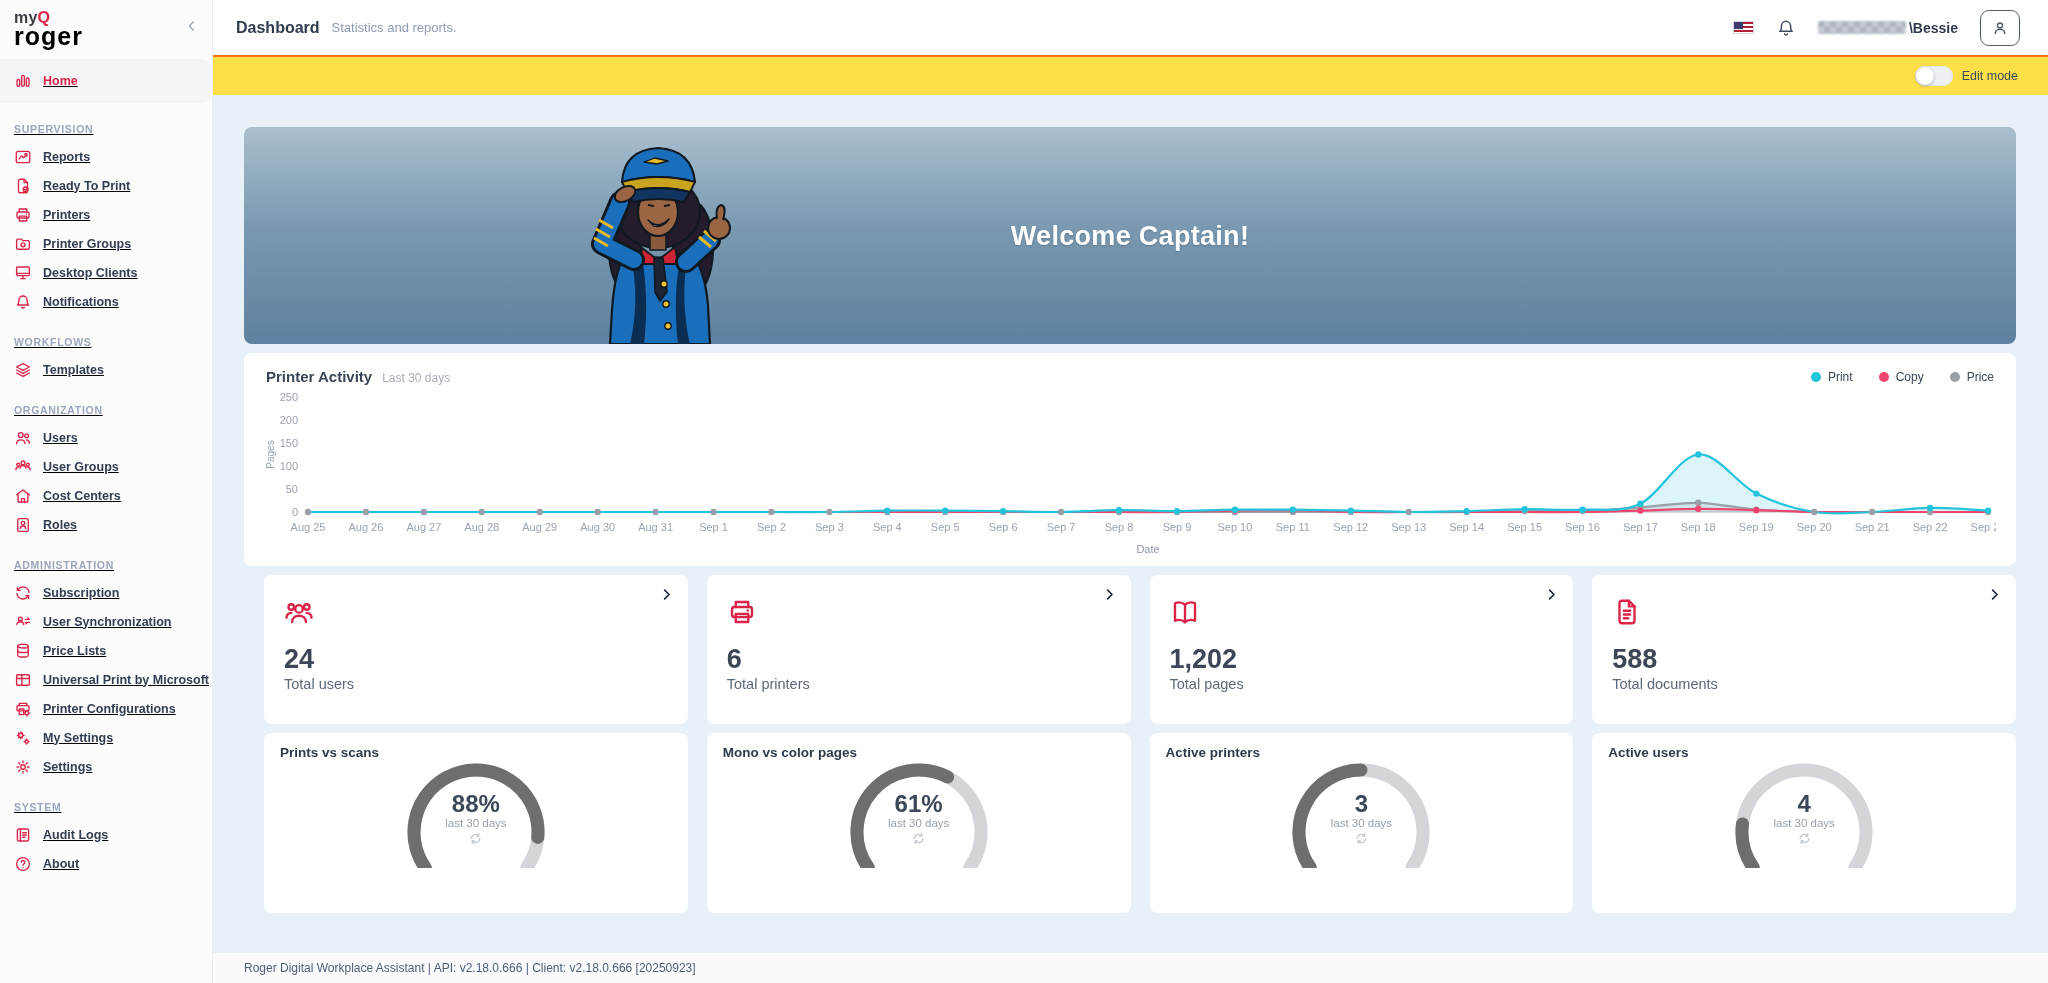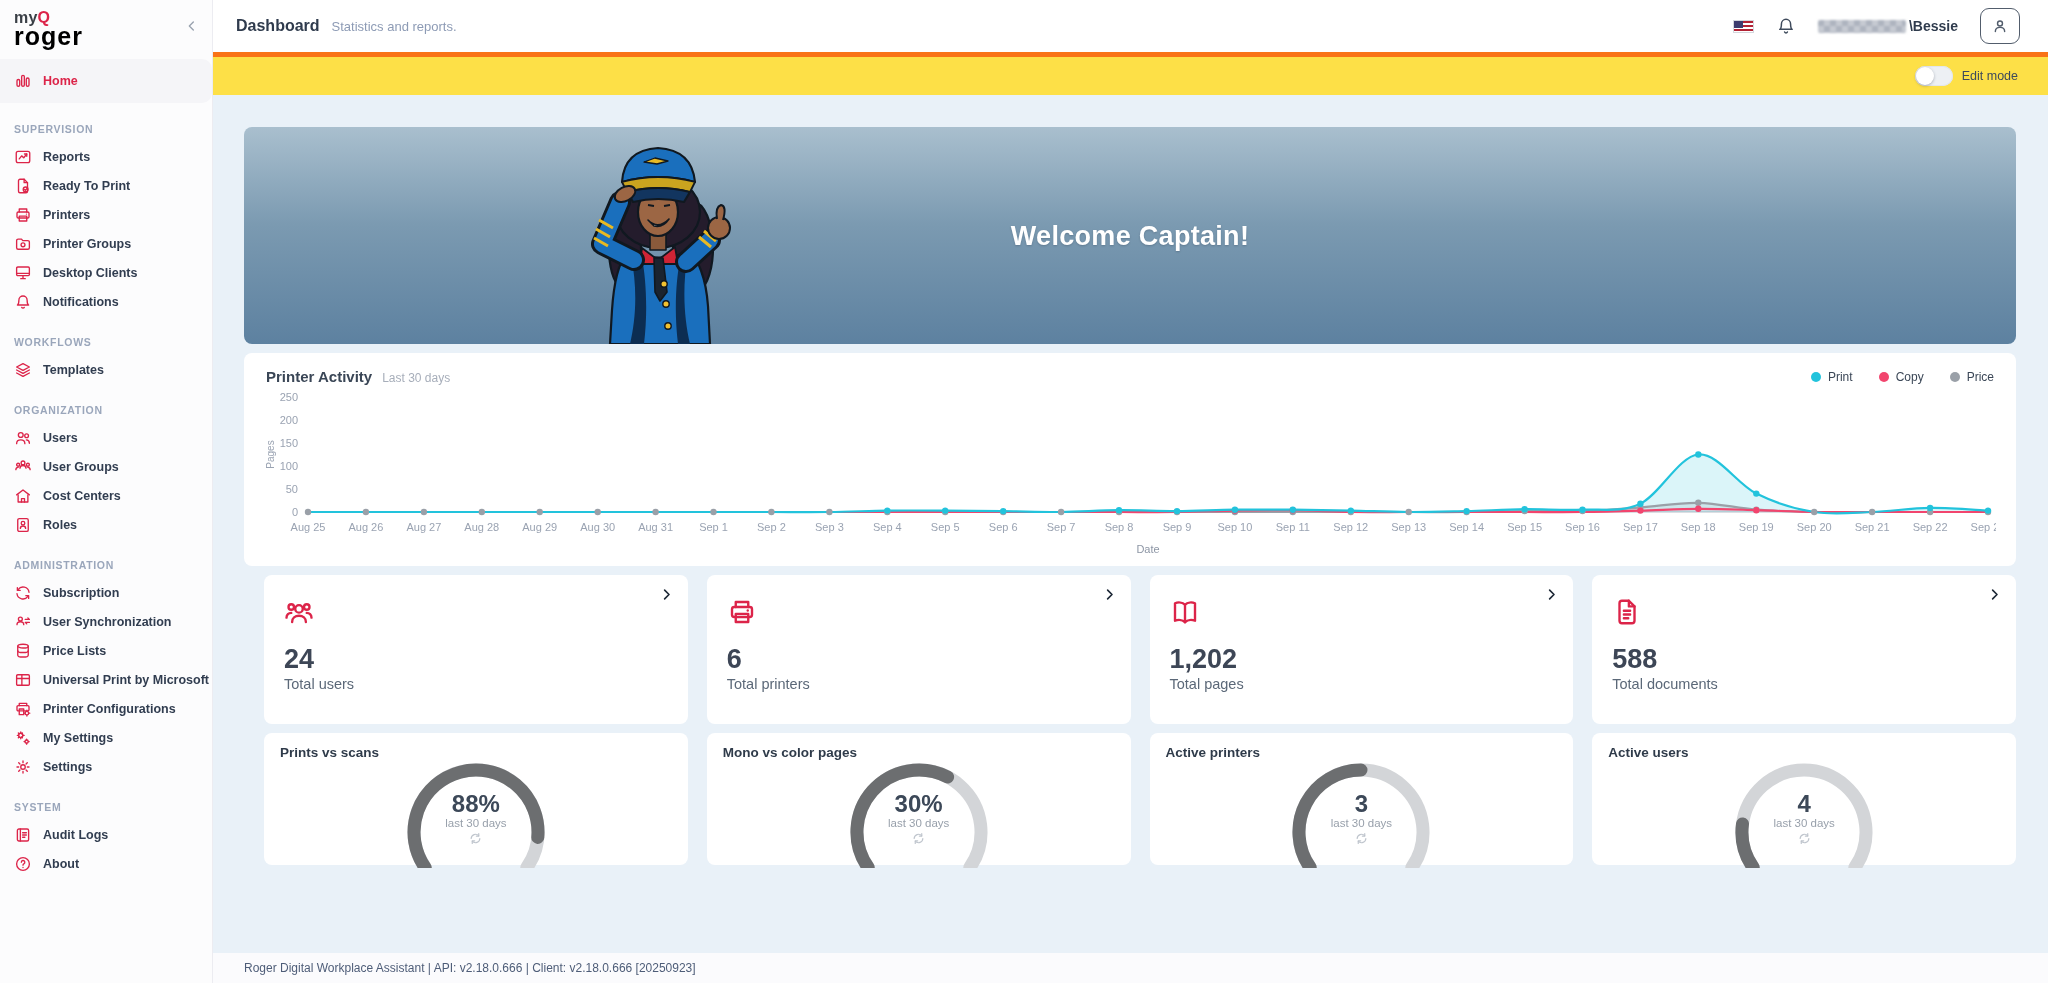--- a/index.html
+++ b/index.html
@@ -7,30 +7,30 @@
     font-family:"Liberation Sans","DejaVu Sans",sans-serif; }
   .app { display:flex; width:2048px; height:983px; background:#e9f1f8; }
 
   
   .sidebar { width:213px; flex:0 0 213px; background:#fcfcfd; border-right:1px solid #ececf1; height:100%; }
   .logo-row { display:flex; align-items:flex-start; justify-content:space-between; padding:10px 12px 0 14px; }
   .logo-top { font-size:16px; font-weight:800; color:#3a3f46; letter-spacing:.2px; line-height:15px;}
   .logo-q { color:#dc2449; }
   .logo-bottom { font-size:25px; font-weight:600; color:#000000; letter-spacing:1px; line-height:26px; margin-top:-2px;}
   .collapse-btn { margin-top:8px; cursor:pointer; color:#98a1ae; }
-  nav { display:block; margin-top:10px; }
+  nav { display:block; margin-top:10px;text-decoration:underline; }
   .nav-item { height:29px; padding:0 14px; display:flex; align-items:center; gap:11px;
     font-size:12.5px; font-weight:700; color:#313d50; cursor:pointer; white-space:nowrap;}
   .nav-item .nav-icon { display:flex; width:18px; height:18px; flex:0 0 18px; }
   .nav-item.active { height:44px; background:#f5f5f8; color:#dc2449; margin:6px 0 2px; border-radius:0 10px 10px 0;}
   .nav-label { margin:20px 14px 7px; font-size:10.5px; font-weight:700; letter-spacing:.7px; color:#9aa6bb; }
 
   
   .main { flex:1; display:flex; flex-direction:column; min-width:0; }
-  .topbar { height:57px; flex:0 0 57px; background:#fff; border-bottom:5px solid #f97316;
+  .topbar { height:57px; flex:0 0 57px; background:#fff; border-bottom:2px solid #f97316;
     display:flex; align-items:center; padding:0 28px 0 23px; }
   .page-title { font-size:16px; font-weight:800; color:#2f3b4d; }
   .page-subtitle { font-size:13px; color:#8d9bb5; margin-left:12px; }
   .topbar-right { margin-left:auto; display:flex; align-items:center; gap:22px; }
   .flag { width:21px; height:13px; position:relative; cursor:pointer;
     background:repeating-linear-gradient(180deg,#b22234 0 2px,#fff 2px 4px); border:0.5px solid #d4d7dd;}
   .flag-canton { position:absolute; left:0; top:0; width:9px; height:7px; background:#3c3b6e; }
   .bell-btn { display:flex; cursor:pointer; }
   .user-line { display:flex; align-items:center; gap:3px; }
   .redacted { width:88px; height:13px; border-radius:2px; filter:blur(1px);
@@ -70,21 +70,21 @@
 
   
   .stats-row, .gauges-row { display:grid; grid-template-columns:repeat(4,1fr); gap:19px; margin-bottom:9px;margin-left:20px; }
   .stat-card { background:#fff; border-radius:8px; height:149px; position:relative; padding:16px 20px; }
   .stat-icon { height:32px; margin-top:6px; }
   .stat-chevron { position:absolute; top:12px; right:14px; cursor:pointer; }
   .stat-value { font-size:27px; font-weight:800; color:#3d4656; margin-top:16px; line-height:28px;}
   .stat-label { font-size:14.5px; color:#5b6878; margin-top:3px; }
 
   
-  .gauge-card { background:#fff; border-radius:8px; height:132px; padding:12px 16px 0; }
+  .gauge-card { background:#fff; border-radius:8px; height:180px; padding:12px 16px 0; }
   .gauge-title { font-size:13.5px; font-weight:600; color:#2f3b4a; }
   .gauge-wrap { position:relative; width:150px; margin:0 auto; }
   .gauge-center { position:absolute; left:0; right:0; top:33px; text-align:center; }
   .gauge-value { font-size:24px; font-weight:600; color:#3c4858; line-height:22px;}
   .gauge-sub { font-size:11.5px; color:#98a0ab; margin-top:2px; }
   .gauge-refresh { margin-top:3px; display:flex; justify-content:center; cursor:pointer;}
 </style>
 </head>
 <body>
 
@@ -592,21 +592,21 @@
                   </svg>
                 </div>
               </div></div>
           </div>
           <div class="gauge-card">
             <div class="gauge-title">Mono vs color pages</div>
             <div class="gauge-wrap"><svg width="150" height="108" viewBox="0 0 150 108">
                 <path d="M24.2,107.6 A62,62 0 1 1 125.8,107.6" stroke="#d3d5d8" stroke-width="13" fill="none" stroke-linecap="round"></path>
                 <path d="M24.2,107.6 A62,62 0 0 1 103.6,17.0" stroke="#6c6e70" stroke-width="13" fill="none" stroke-linecap="round"></path>
               </svg><div class="gauge-center">
-                <div class="gauge-value">30%</div>
+                <div class="gauge-value">61%</div>
                 <div class="gauge-sub">last 30 days</div>
                 <div class="gauge-refresh">
                   <svg viewBox="0 0 24 24" width="13" height="13" fill="none" stroke="#bfc5cd" stroke-width="2.2" stroke-linecap="round" stroke-linejoin="round">
                     <path d="M4 12a8 8 0 0 1 14-5"></path>
                     <path d="M18 3v4.5h-4.5"></path>
                     <path d="M20 12a8 8 0 0 1-14 5"></path>
                     <path d="M6 21v-4.5h4.5"></path>
                   </svg>
                 </div>
               </div></div>

